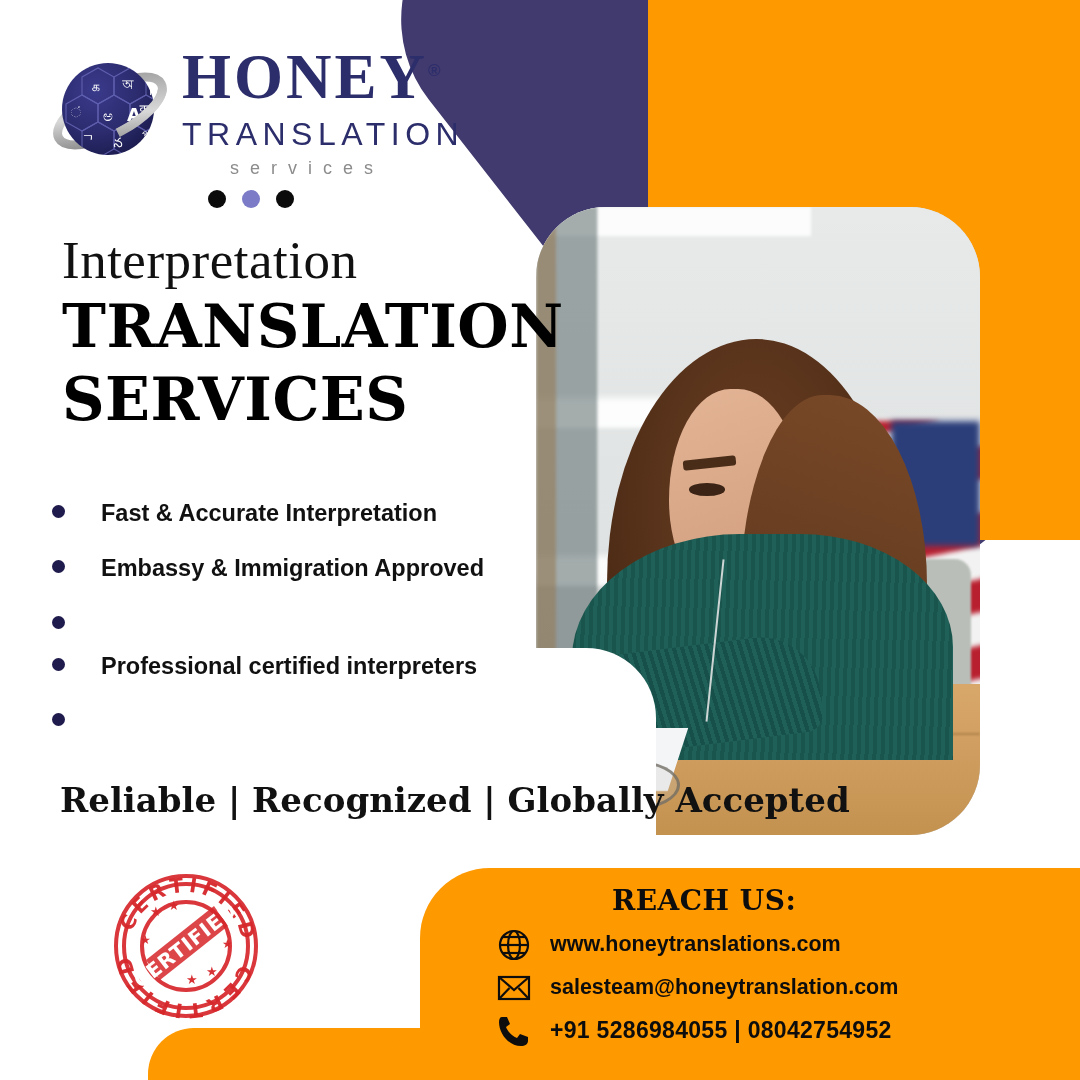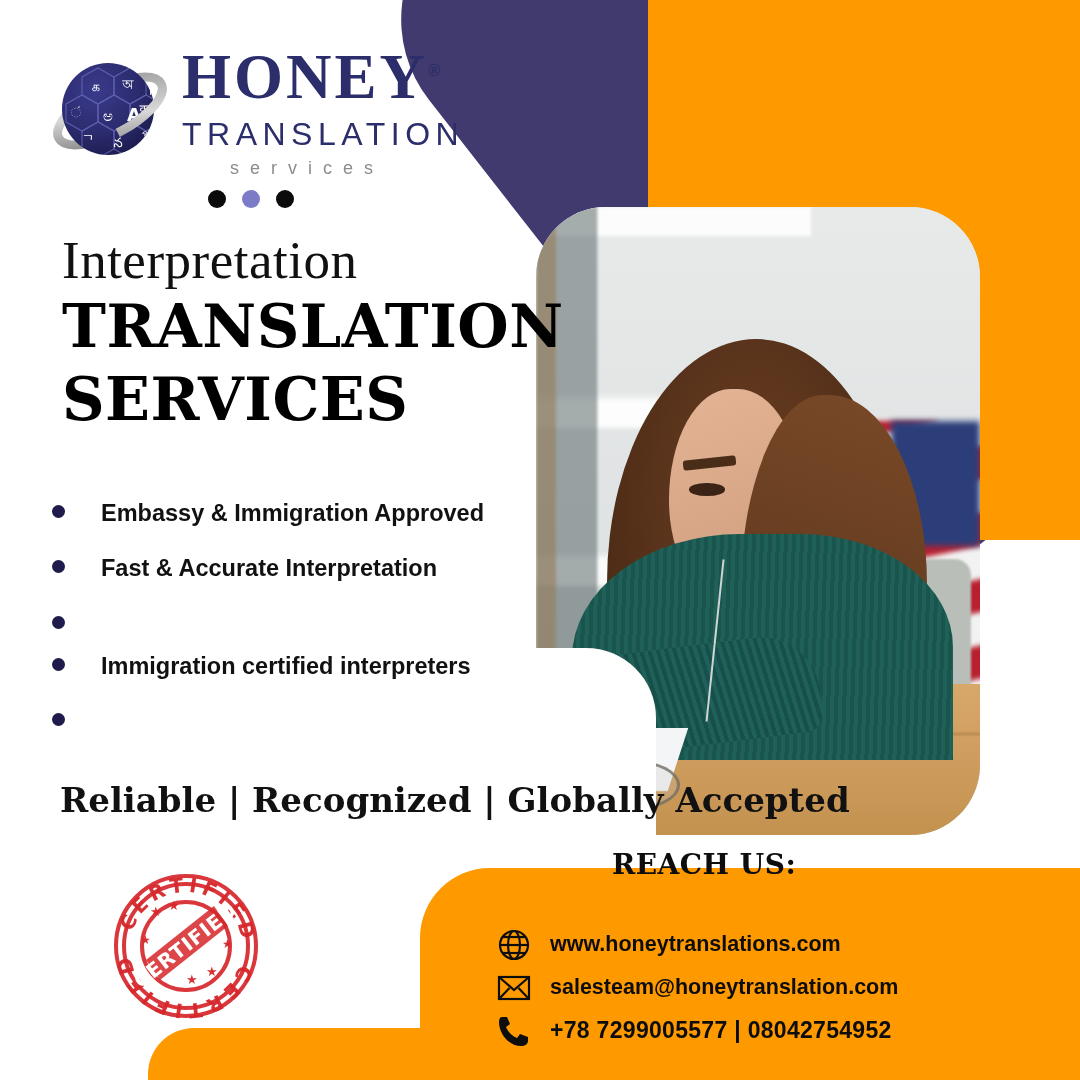--- a/index.html
+++ b/index.html
@@ -127,21 +127,21 @@
 
   
   .panel-main{position:absolute;left:420px;top:868px;width:660px;height:212px;
               background:#FF9900;border-radius:70px 0 0 0;z-index:6;}
   .panel-strip{position:absolute;left:148px;top:1028px;width:420px;height:52px;
                background:#FF9900;border-radius:46px 0 0 0;z-index:6;}
   .panel-joint{position:absolute;left:420px;top:1028px;width:160px;height:52px;
                background:#FF9900;z-index:7;}
   .panel-curve{position:absolute;left:386px;top:962px;width:80px;height:80px;z-index:7;}
 
-  .reach{position:absolute;left:612px;top:848px;z-index:12;
+  .reach{position:absolute;left:612px;top:884px;z-index:12;
          font-family:"DejaVu Serif",serif;font-weight:700;font-size:28px;color:#0d0d0d;
          letter-spacing:.5px;}
   .contact-rows{position:absolute;left:492px;top:928px;z-index:12;}
   .c-row{display:flex;align-items:center;margin-bottom:12px;}
   .c-icon{width:44px;flex:0 0 44px;display:flex;align-items:center;justify-content:center;}
   .c-text{font-family:"Liberation Sans",sans-serif;font-weight:700;font-size:21.5px;
           color:#0d0d0d;line-height:1.28;margin-left:14px;}
   .c-text.phone{font-size:23px;letter-spacing:.3px;}
 </style>
 </head>
@@ -236,32 +236,32 @@
 
   <div class="headline">
     <div class="h-script">Interpretation</div>
     <div class="h-bold">TRANSLATION</div>
     <div class="h-bold">SERVICES</div>
   </div>
 
   <div class="bullets">
     <div class="bullet-row">
       <span class="bdot"></span>
+      <span class="btext">Fast &amp; Accurate Interpretation</span>
+    </div>
+    <div class="bullet-row">
+      <span class="bdot"></span>
       <span class="btext">Embassy &amp; Immigration Approved</span>
     </div>
     <div class="bullet-row">
       <span class="bdot"></span>
-      <span class="btext">Fast &amp; Accurate Interpretation</span>
-    </div>
-    <div class="bullet-row">
-      <span class="bdot"></span>
-    </div>
-    <div class="bullet-row">
-      <span class="bdot"></span>
-      <span class="btext">Immigration certified interpreters</span>
+    </div>
+    <div class="bullet-row">
+      <span class="bdot"></span>
+      <span class="btext">Professional certified interpreters</span>
     </div>
     <div class="bullet-row">
       <span class="bdot"></span>
     </div>
   </div>
 
   <div class="tagline">Reliable  |  Recognized  |  Globally Accepted</div>
 
   <div class="stamp">
     <svg width="152" height="148" viewBox="0 0 152 148">
@@ -334,18 +334,18 @@
       <span class="c-text">salesteam@honeytranslation.com</span>
     </div>
 
     <div class="c-row">
       <span class="c-icon">
         <svg width="32" height="34" viewBox="0 0 32 34" fill="#0d0d0d">
           <path d="M4 3 C2 3 1 5 1 8 C1 20 11 32 23 32 C27 32 30 30 30 27 L30 23 L22 20 L19 24
                    C14 22 10 18 8 13 L12 10 L9 3 Z"></path>
         </svg>
       </span>
-      <span class="c-text phone">+78 7299005577  |  08042754952</span>
+      <span class="c-text phone">+91 5286984055  |  08042754952</span>
     </div>
 
   </div>
 
 </div>
 
 </body></html>

